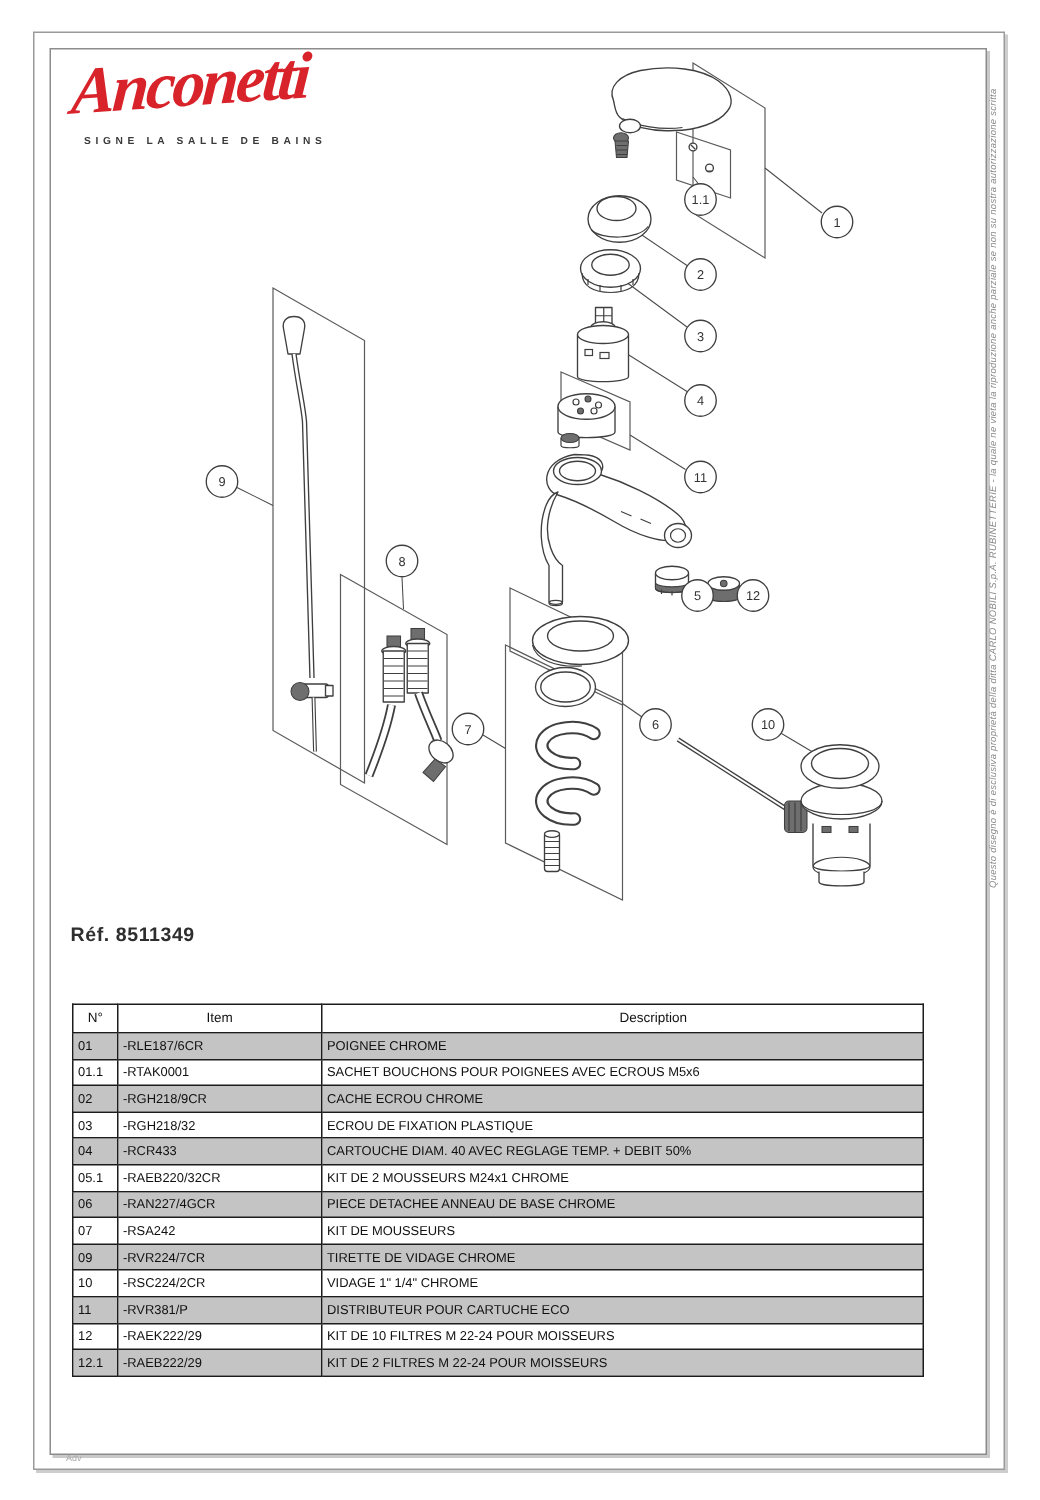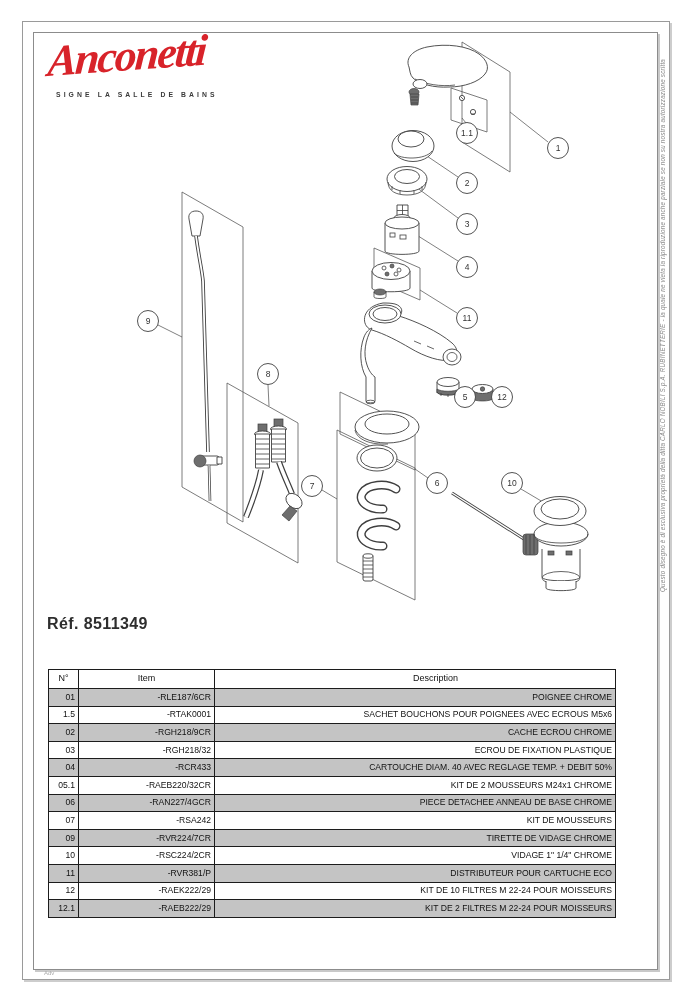--- a/index.html
+++ b/index.html
@@ -18,28 +18,28 @@
         writing-mode:vertical-rl;transform:rotate(180deg);
         font-size:6.3px;font-style:italic;color:#8a8a8a;letter-spacing:0.2px;
         white-space:nowrap;overflow:hidden;}
   .logo{position:absolute;left:46px;top:36px;width:220px;}
   .logo-script{font-family:"Liberation Serif",serif;font-style:italic;font-weight:bold;
         font-size:44px;color:var(--logo-red);letter-spacing:-2px;
         transform:rotate(-4deg) skewX(-8deg);transform-origin:left bottom;line-height:1.2;}
   .logo-tagline{margin:2px 0 0 10px;font-size:6.8px;font-weight:bold;letter-spacing:3.1px;
         color:#3a3a3a;}
   .diagram{position:absolute;left:33px;top:32px;}
-  .ref{position:absolute;left:47px;top:615px;font-size:16px;font-weight:bold;
+  .ref{position:absolute;left:47px;top:615px;font-size:13px;font-weight:bold;
         color:#2e2e2e;letter-spacing:0.4px;text-align:center;}
   .parts-table{position:absolute;left:48px;top:669px;width:509px;border-collapse:collapse;
         table-layout:fixed;font-size:8.6px;color:#111;}
   .parts-table th,.parts-table td{border:1px solid #1c1c1c;padding:0 3px;line-height:1.05;
         overflow:hidden;white-space:nowrap;}
   .parts-table th{height:18px;font-weight:normal;text-align:center;background:#fff;font-size:9px;}
-  .parts-table td{height:16.6px;text-align:right;}
+  .parts-table td{height:16.6px;text-align:left;}
   .parts-table th:nth-child(1){width:23px;}
   .parts-table th:nth-child(2){width:129px;margin-left:48px;}
   .parts-table th:nth-child(3){width:353px;padding-left:44px;}
   .parts-table tbody tr:nth-child(odd) td{background:var(--row-gray);}
   .footer-note{position:absolute;left:44px;top:970px;font-size:6px;color:#ababab;}
   
   .panel{fill:none;stroke:#5a5a5a;stroke-width:0.8;}
   .part{fill:#fff;stroke:var(--line);stroke-width:0.9;stroke-linejoin:round;}
   .ln{fill:none;stroke:var(--line);stroke-width:0.8;}
   .dk{fill:#6e6e6e;stroke:var(--line);stroke-width:0.7;}
@@ -294,21 +294,21 @@
         <th>Description</th>
       </tr>
     </thead>
     <tbody>
         <tr>
           <td>01</td>
           <td>-RLE187/6CR</td>
           <td>POIGNEE CHROME</td>
         </tr>
         <tr>
-          <td>1.5</td>
+          <td>01.1</td>
           <td>-RTAK0001</td>
           <td>SACHET BOUCHONS POUR POIGNEES AVEC ECROUS M5x6</td>
         </tr>
         <tr>
           <td>02</td>
           <td>-RGH218/9CR</td>
           <td>CACHE ECROU CHROME</td>
         </tr>
         <tr>
           <td>03</td>

